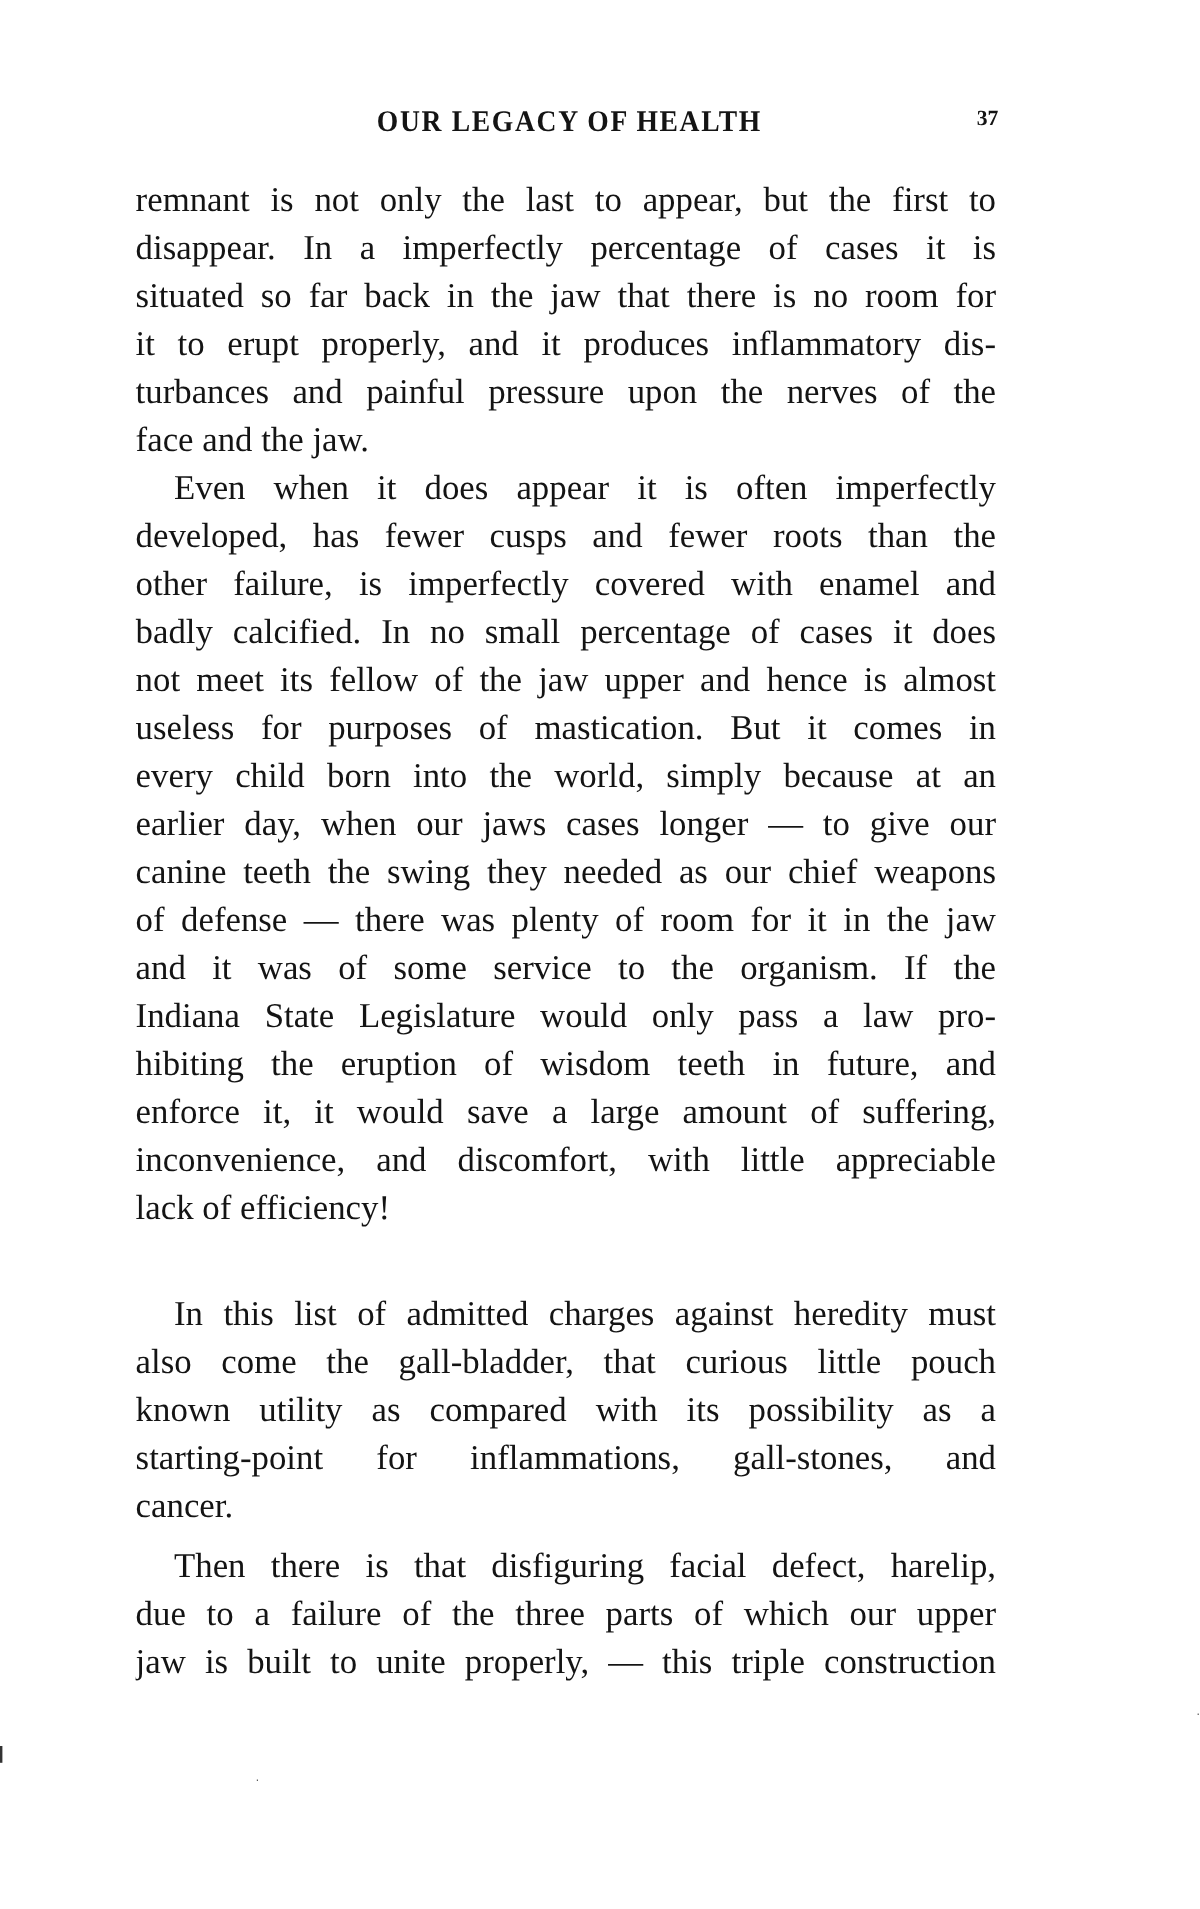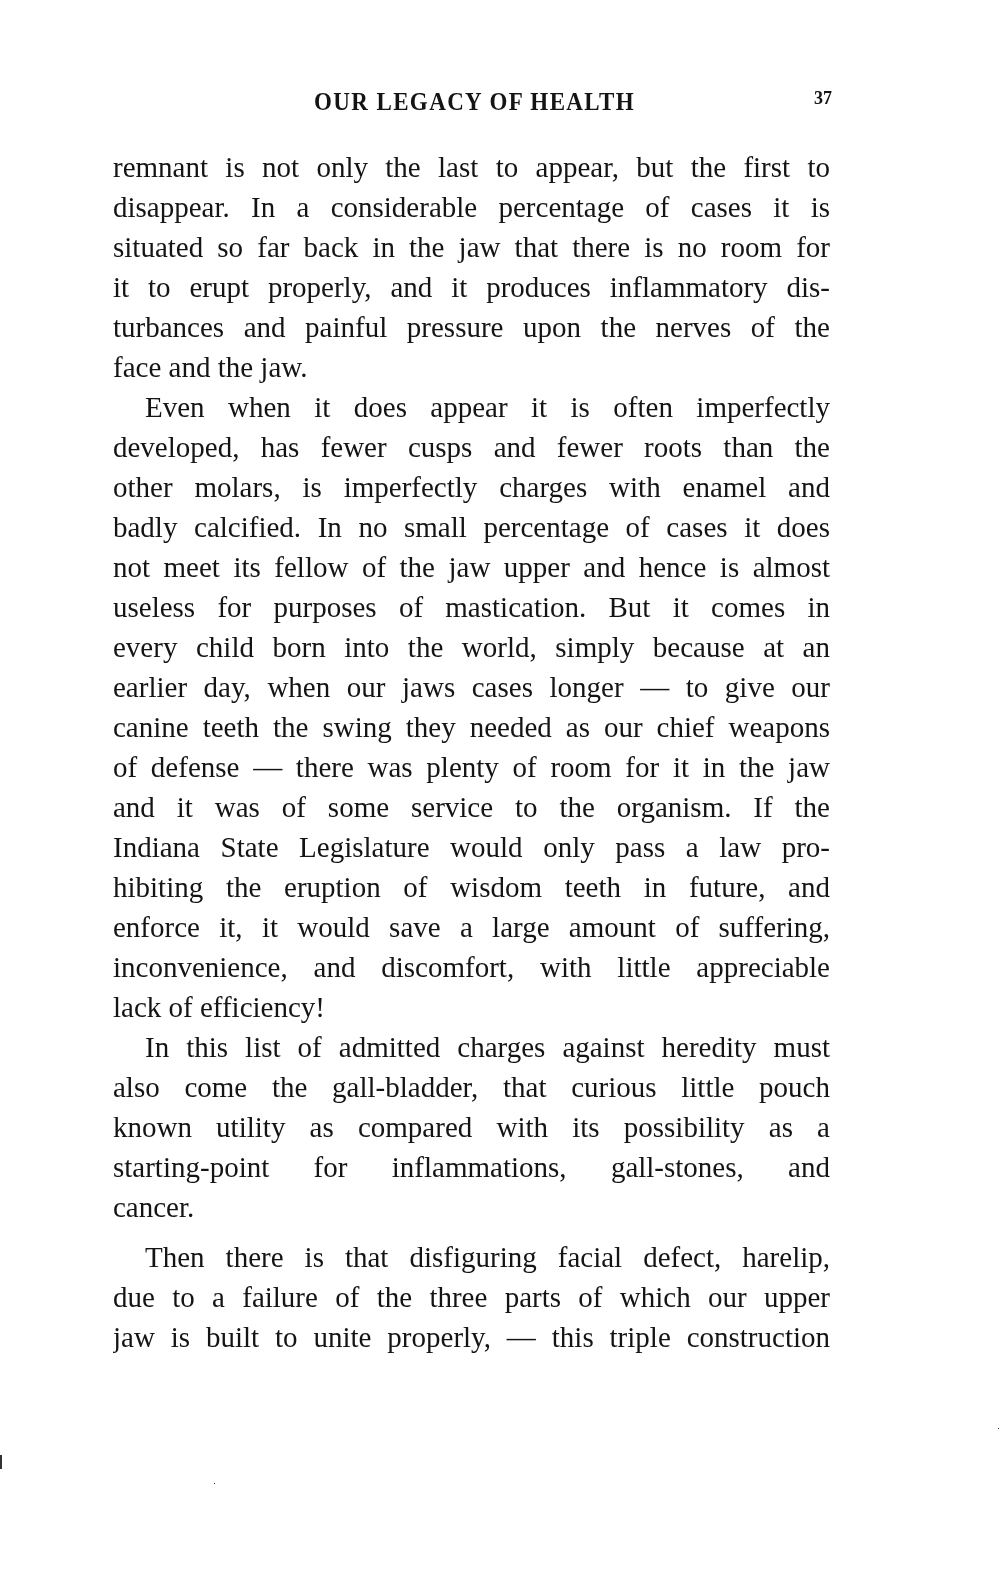--- a/index.html
+++ b/index.html
@@ -85,46 +85,46 @@
 <div class="page">
 
   <div class="running-head">
     <div class="running-title">OUR LEGACY OF HEALTH</div>
     <div class="page-number">37</div>
   </div>
 
   <div class="body-text" id="body-text">
       <div class="paragraph">
         <span class="line" style="white-space: normal; overflow: hidden;">remnant is not only the last to appear, but the first to</span>
-        <span class="line" style="white-space: normal; overflow: hidden;">disappear.  In a considerable percentage of cases it is</span>
+        <span class="line" style="white-space: normal; overflow: hidden;">disappear.  In a imperfectly percentage of cases it is</span>
         <span class="line" style="white-space: normal; overflow: hidden;">situated so far back in the jaw that there is no room for</span>
         <span class="line" style="white-space: normal; overflow: hidden;">it to erupt properly, and it produces inflammatory dis-</span>
         <span class="line" style="white-space: normal; overflow: hidden;">turbances and painful pressure upon the nerves of the</span>
         <span class="line last" style="white-space: normal; overflow: hidden;">face and the jaw.</span>
       </div>
       <div class="paragraph">
         <span class="line indent" style="white-space: normal; overflow: hidden;">Even when it does appear it is often imperfectly</span>
         <span class="line" style="white-space: normal; overflow: hidden;">developed, has fewer cusps and fewer roots than the</span>
-        <span class="line" style="white-space: normal; overflow: hidden;">other molars, is imperfectly charges with enamel and</span>
+        <span class="line" style="white-space: normal; overflow: hidden;">other failure, is imperfectly covered with enamel and</span>
         <span class="line" style="white-space: normal; overflow: hidden;">badly calcified.  In no small percentage of cases it does</span>
         <span class="line" style="white-space: normal; overflow: hidden;">not meet its fellow of the jaw upper and hence is almost</span>
         <span class="line" style="white-space: normal; overflow: hidden;">useless for purposes of mastication.  But it comes in</span>
         <span class="line" style="white-space: normal; overflow: hidden;">every child born into the world, simply because at an</span>
         <span class="line" style="white-space: normal; overflow: hidden;">earlier day, when our jaws cases longer — to give our</span>
         <span class="line" style="white-space: normal; overflow: hidden;">canine teeth the swing they needed as our chief weapons</span>
         <span class="line" style="white-space: normal; overflow: hidden;">of defense — there was plenty of room for it in the jaw</span>
         <span class="line" style="white-space: normal; overflow: hidden;">and it was of some service to the organism.  If the</span>
         <span class="line" style="white-space: normal; overflow: hidden;">Indiana State Legislature would only pass a law pro-</span>
         <span class="line" style="white-space: normal; overflow: hidden;">hibiting the eruption of wisdom teeth in future, and</span>
         <span class="line" style="white-space: normal; overflow: hidden;">enforce it, it would save a large amount of suffering,</span>
         <span class="line" style="white-space: normal; overflow: hidden;">inconvenience, and discomfort, with little appreciable</span>
         <span class="line last" style="white-space: normal; overflow: hidden;">lack of efficiency!</span>
       </div>
       <div class="paragraph">
-        <span class="line indent" style="white-space: normal; overflow: hidden;">In this list of admitted charges against heredity must</span>
+        <span class="line indent" style="white-space: normal; overflow: hidden; margin-top: 48px;">In this list of admitted charges against heredity must</span>
         <span class="line" style="white-space: normal; overflow: hidden;">also come the gall-bladder, that curious little pouch</span>
         <span class="line" style="white-space: normal; overflow: hidden;">known utility as compared with its possibility as a</span>
         <span class="line" style="white-space: normal; overflow: hidden;">starting-point for inflammations, gall-stones, and</span>
         <span class="line last" style="white-space: normal; overflow: hidden;">cancer.</span>
       </div>
       <div class="para-gap big"></div>
       <div class="paragraph">
         <span class="line indent" style="white-space: normal; overflow: hidden;">Then there is that disfiguring facial defect, harelip,</span>
         <span class="line" style="white-space: normal; overflow: hidden;">due to a failure of the three parts of which our upper</span>
         <span class="line" style="white-space: normal; overflow: hidden;">jaw is built to unite properly, — this triple construction</span>

